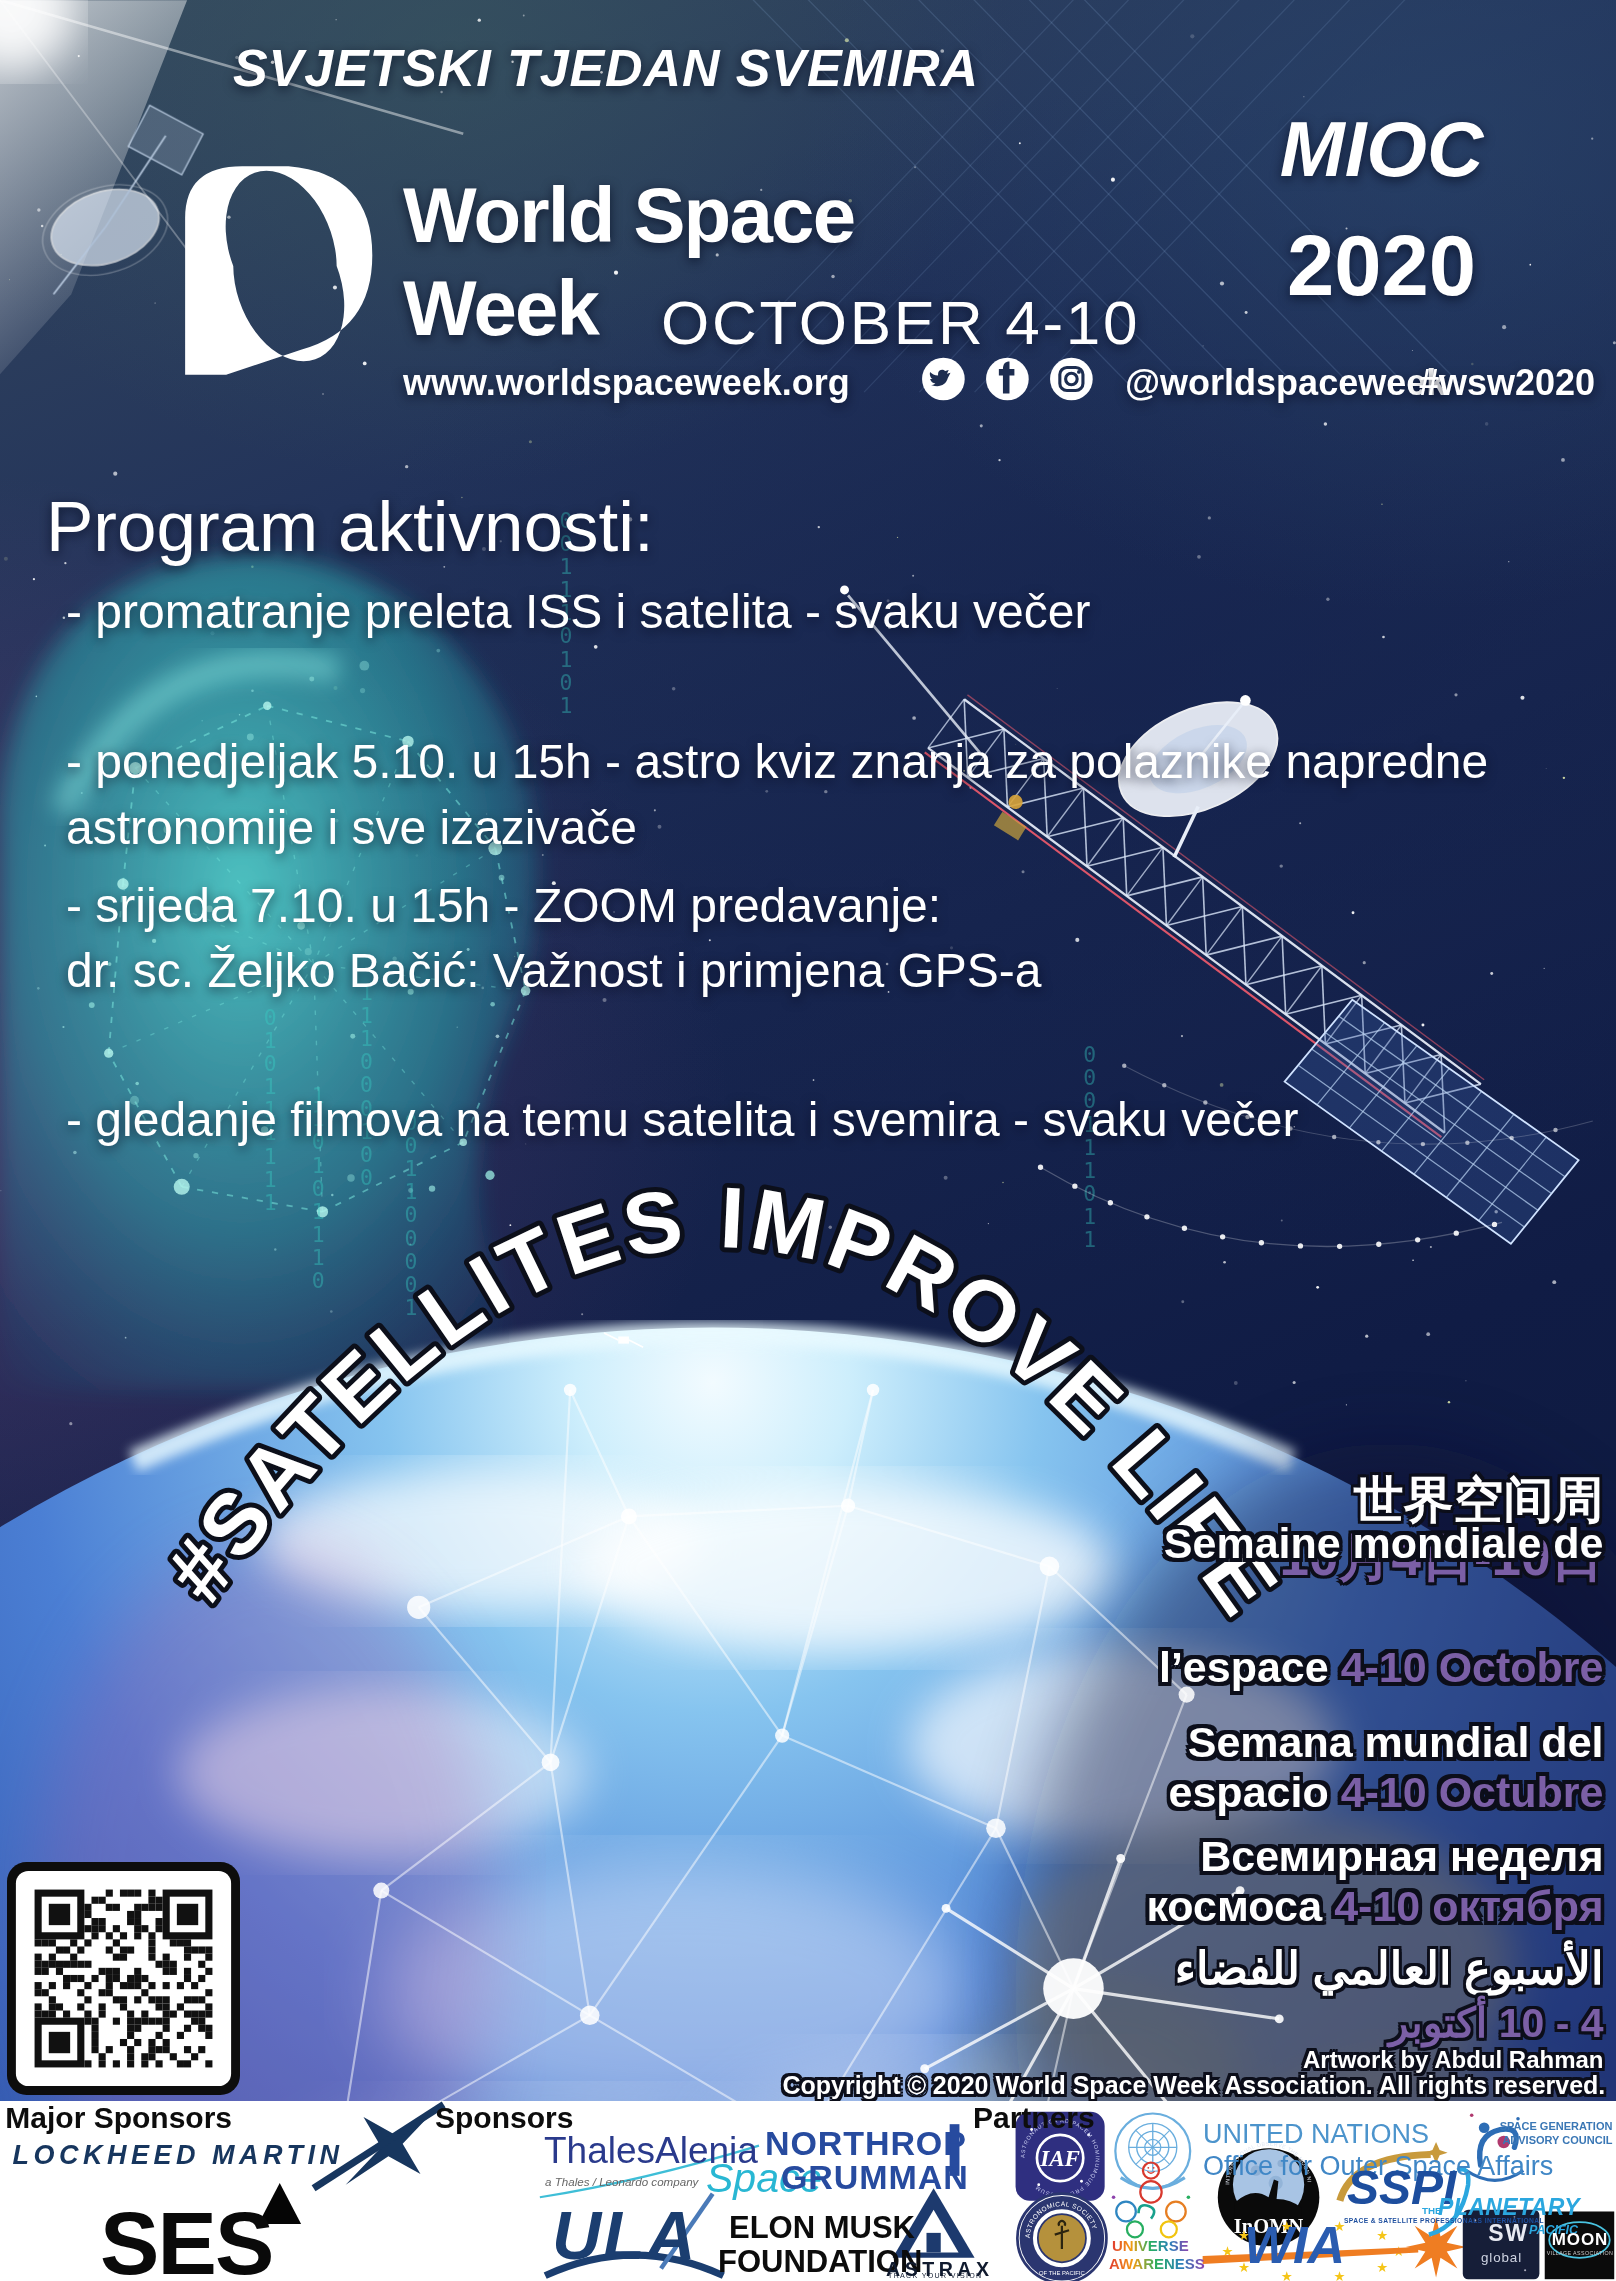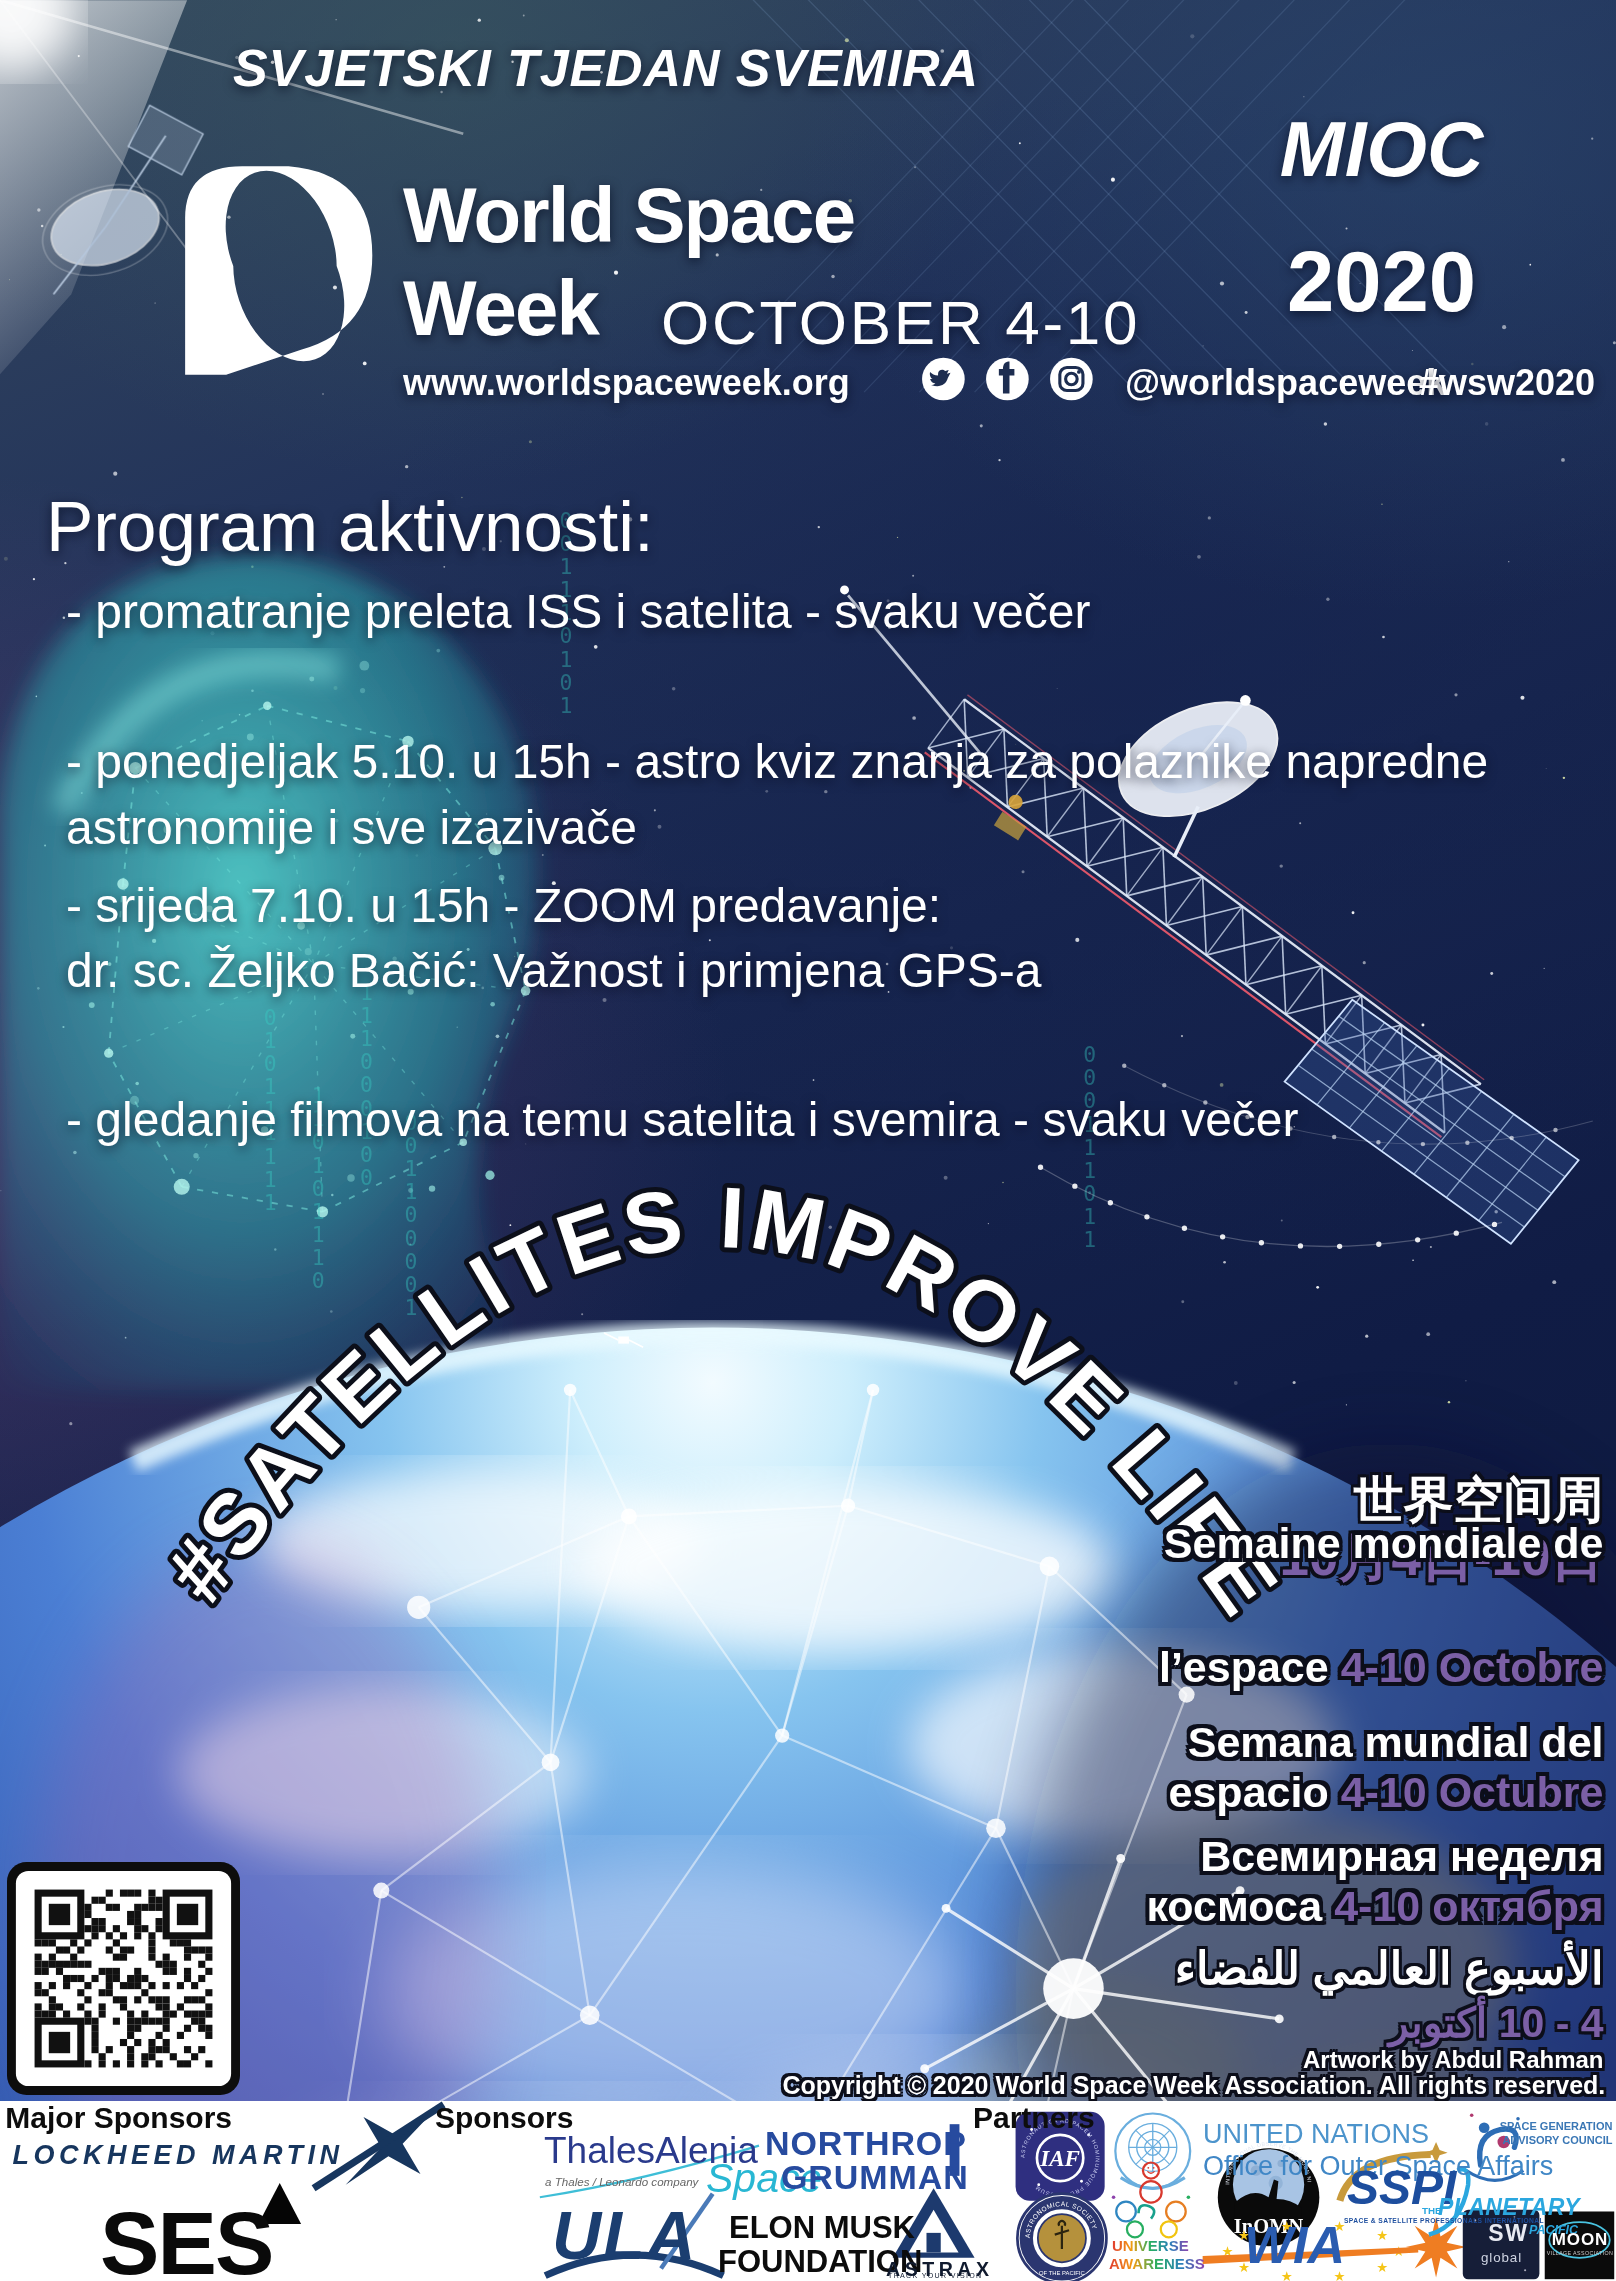--- a/index.html
+++ b/index.html
@@ -601,21 +601,21 @@
       <circle cx="169" cy="27" r="24" fill="#ffffff"></circle>
       <rect x="156" y="14" width="26" height="26" rx="8" fill="none" stroke="#1d2d50" stroke-width="3.5"></rect>
       <circle cx="169" cy="27" r="6.5" fill="none" stroke="#1d2d50" stroke-width="3.5"></circle>
       <circle cx="177.5" cy="19" r="2.2" fill="#1d2d50"></circle>
     </g>
   </svg>
   <div class="t soft" style="left:1125px;top:362px;font-size:36px;font-weight:700;">@worldspaceweek</div>
   <div class="t soft" style="left:1419px;top:362px;font-size:36px;font-weight:700;">#wsw2020</div>
 
   <div class="t it soft" style="left:1230px;top:105px;width:303px;text-align:center;font-size:78px;font-weight:800;">MIOC</div>
-  <div class="t soft" style="left:1230px;top:233px;width:303px;text-align:center;font-size:85px;font-weight:800;">2020</div>
+  <div class="t soft" style="left:1230px;top:217px;width:303px;text-align:center;font-size:85px;font-weight:800;">2020</div>
 
   <div class="t soft" style="left:46px;top:486px;font-size:71px;font-weight:400;">Program aktivnosti:</div>
   <div class="t soft" style="left:66px;top:584px;font-size:48px;">- promatranje preleta ISS i satelita - svaku večer</div>
   <div class="t soft" style="left:66px;top:729px;font-size:48px;white-space:normal;width:1542px;line-height:66px;">- ponedjeljak 5.10. u 15h - astro kviz znanja za polaznike napredne astronomije i sve izazivače</div>
   <div class="t soft" style="left:66px;top:878px;font-size:48px;">- srijeda 7.10. u 15h - ZOOM predavanje:</div>
   <div class="t soft" style="left:66px;top:943px;font-size:48px;">dr. sc. Željko Bačić: Važnost i primjena GPS-a</div>
   <div class="t soft" style="left:66px;top:1092px;font-size:48px;">- gledanje filmova na temu satelita i svemira - svaku večer</div>
 
   <div class="t osm" style="right:12.5px;top:1472px;font-size:50px;font-weight:700;">世界空间周</div>
   <div class="t osm purple" style="right:12.5px;top:1527px;font-size:53px;font-weight:800;text-align:right;">10月4日-10日</div>

